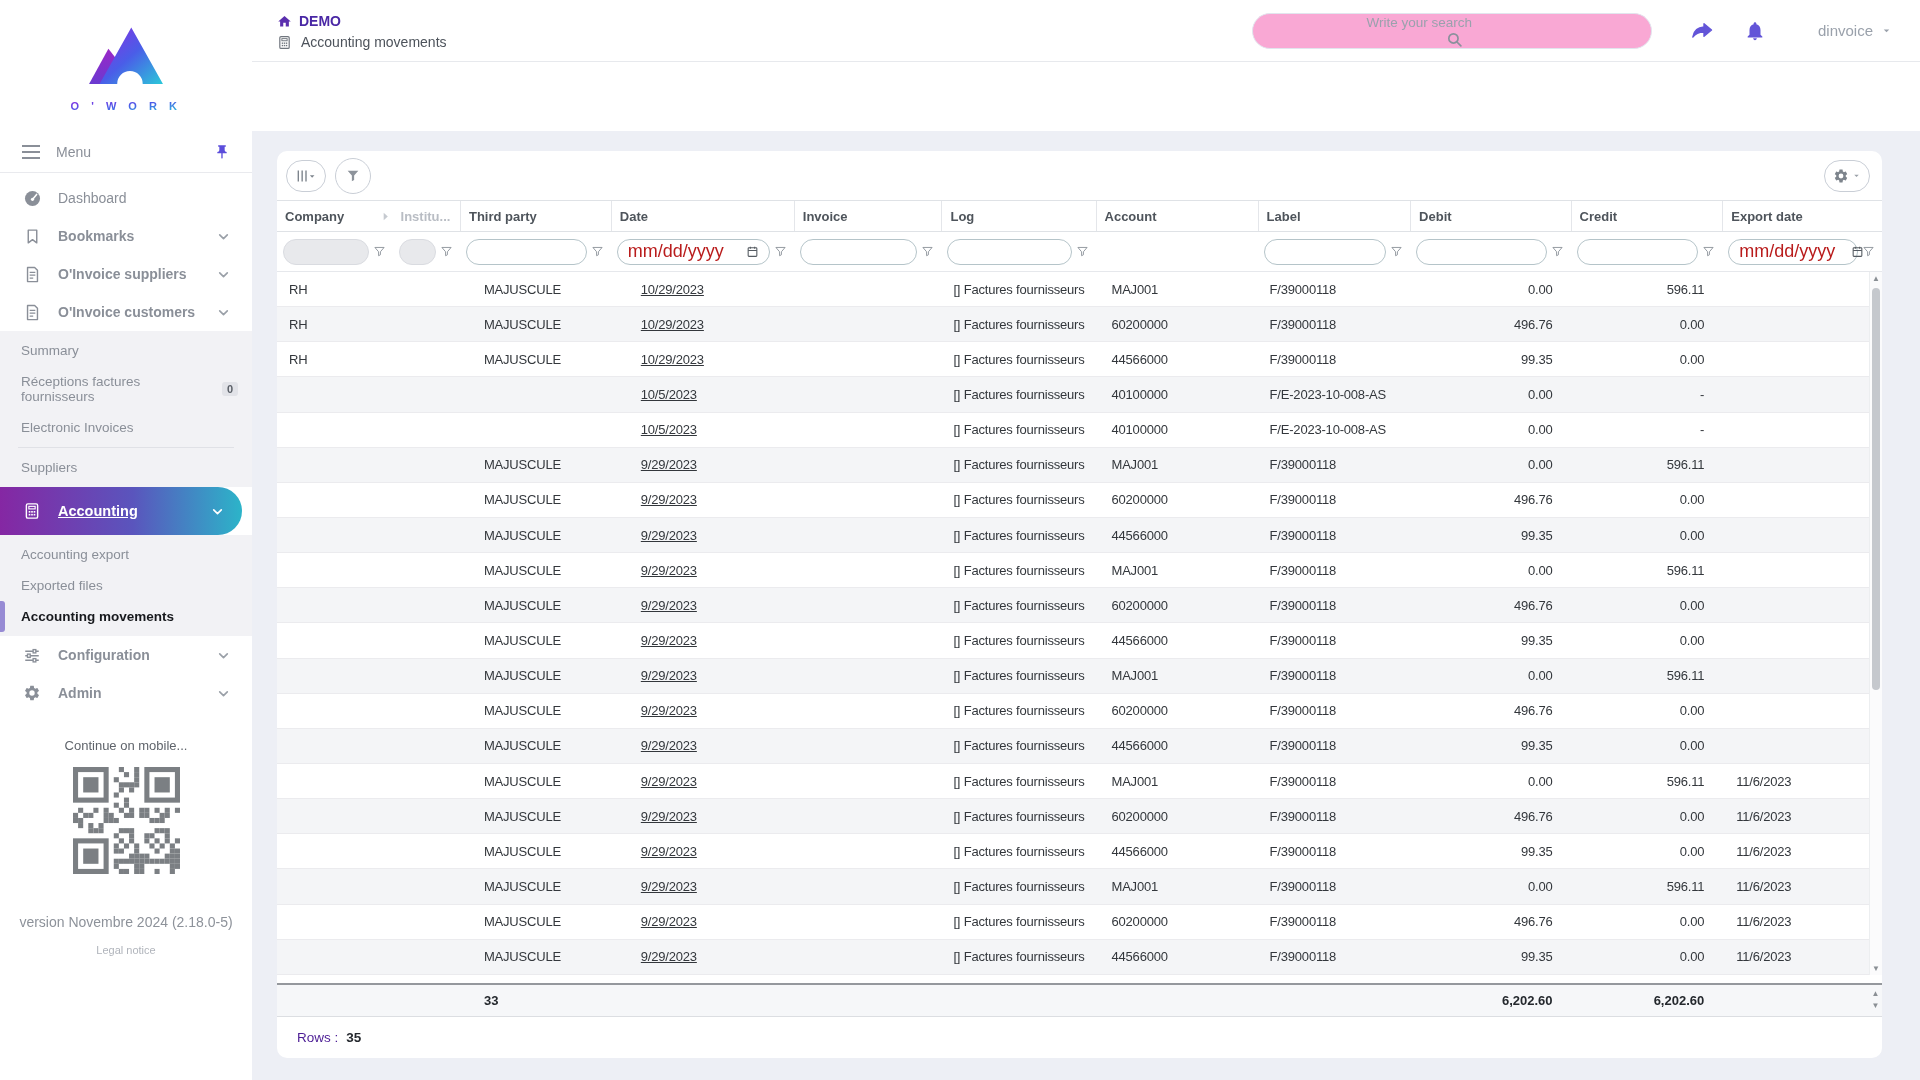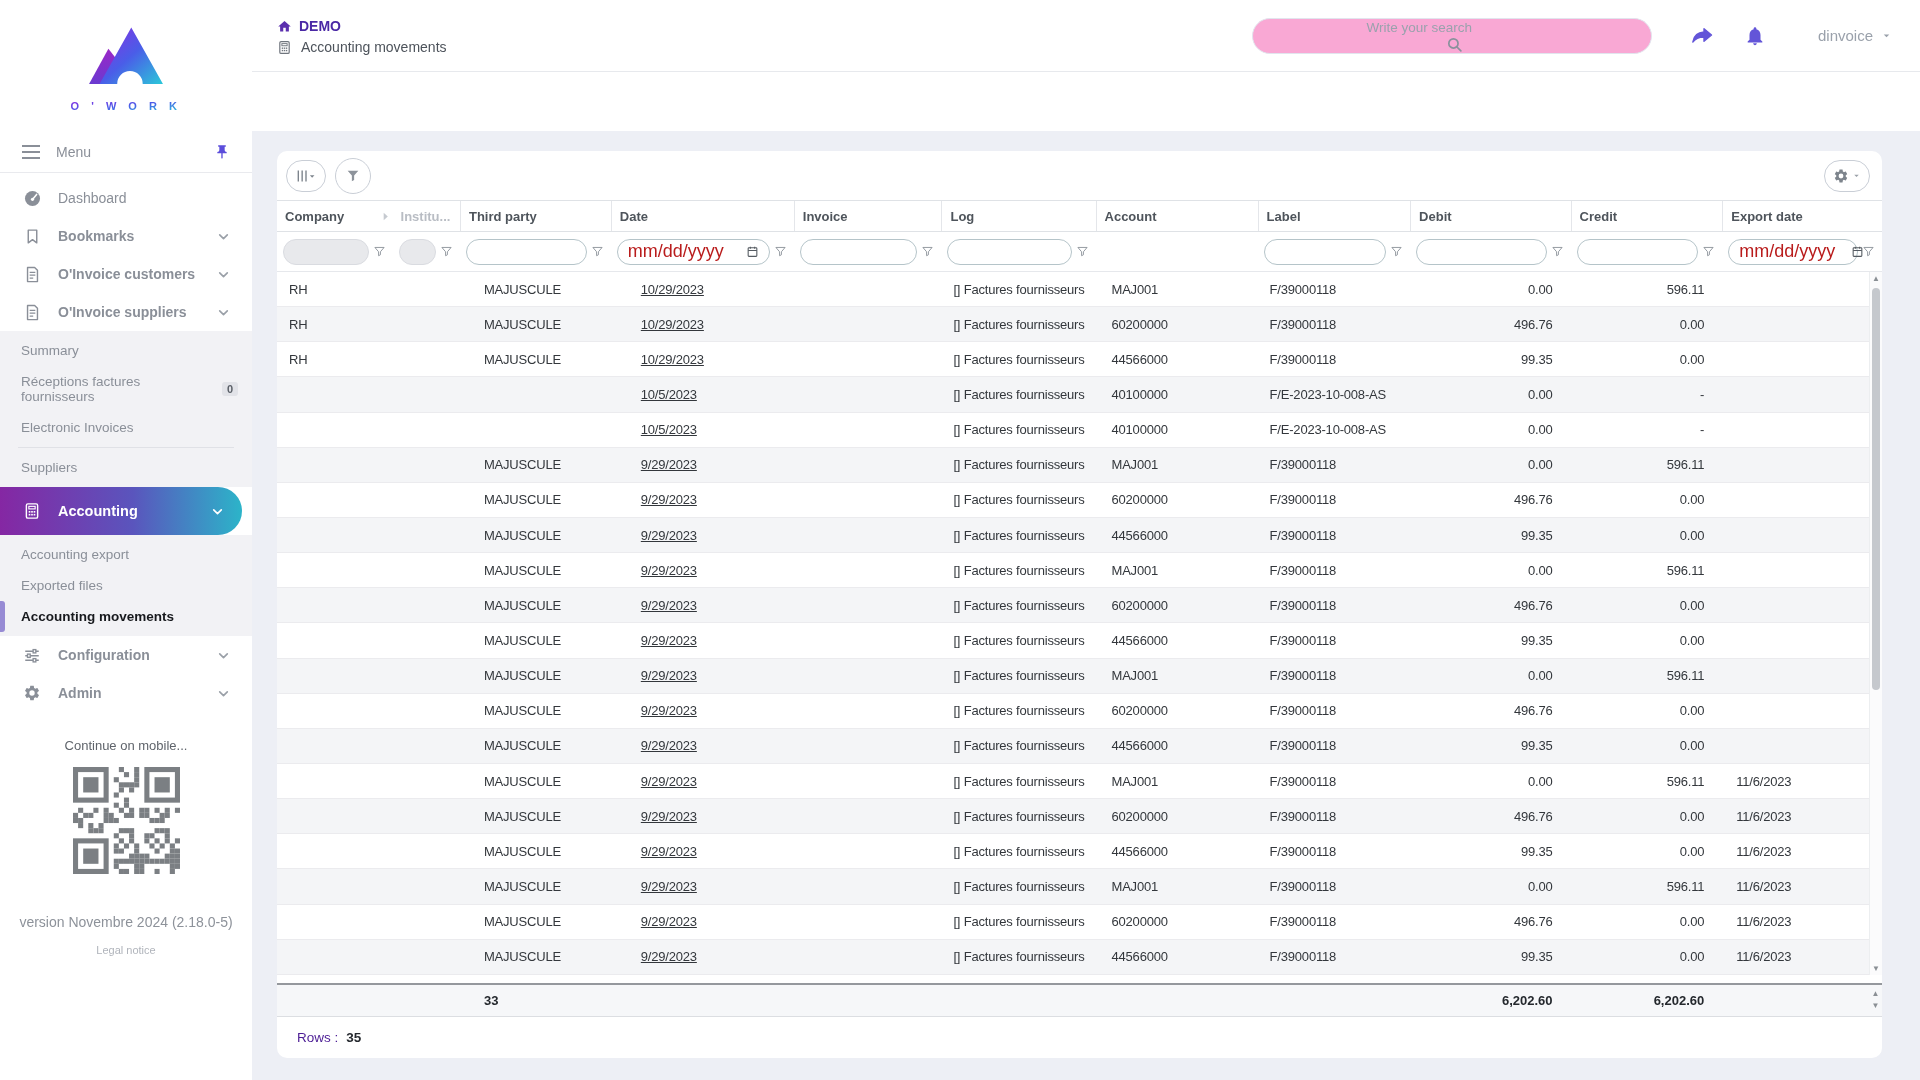--- a/index.html
+++ b/index.html
@@ -16,31 +16,31 @@
   .nav-item .lbl { margin-left:16px; flex:1; }
   .nav-item.bold .lbl { font-weight:bold; color:#8a8f98; }
   .nav-item .chev { color:#9aa0a8; }
   .submenu { background:#f2f2f5; padding:4px 0; }
   .sub-item { position:relative; display:flex; align-items:center; padding:8px 14px 8px 21px; font-size:13.5px; color:#8a8f98; cursor:pointer; }
   .sub-item .badge { margin-left:8px; background:#e2e3e8; color:#5b6068; font-size:11px; padding:1px 5px; border-radius:3px; font-weight:bold; }
   .sub-divider { border-bottom:1px solid #e0e1e6; margin:4px 18px 4px 18px; }
   .sub-item.selected { color:#17191d; font-weight:bold; }
   .sub-item.selected::before { content:""; position:absolute; left:0; top:0; bottom:0; width:5px; background:#978bd4; border-radius:0 3px 3px 0; }
   .nav-item.active { background:linear-gradient(90deg,#8527a3 0%,#5a55bd 55%,#2cb4c9 100%); color:#fff; border-radius:0 26px 26px 0; margin-right:10px; padding:14px 18px 14px 22px; }
-  .nav-item.active .lbl { font-weight:bold; color:#fff; font-size:14.5px; }
+  .nav-item.active .lbl { font-weight:bold; color:#fff; font-size:14.5px;text-decoration:underline; }
   .nav-item.active .chev { color:#fff; }
   .mobile-panel { margin-top:26px; text-align:center; }
   .mobile-hint { font-size:13px; color:#5f646b; margin-bottom:14px; }
   .qr-box { display:inline-block; }
   .version { margin-top:36px; font-size:14px; color:#8d929a; }
   .legal { margin-top:14px; font-size:11px; color:#b0b4bb; }
 
   
   .topbar { position:absolute; left:252px; top:0; right:0; height:131px; background:#fff; }
-  .topbar-row { height:72px; border-bottom:1px solid #e7e9ed; display:flex; align-items:center; }
+  .topbar-row { height:62px; border-bottom:1px solid #e7e9ed; display:flex; align-items:center; }
   .crumbs { margin-left:25px; }
   .crumb-root { display:flex; align-items:center; gap:7px; color:#4a28a5; font-weight:bold; font-size:14px; margin-top:2px; }
   .crumb-page { display:flex; align-items:center; gap:9px; color:#4d535b; font-size:14px; margin-top:5px; }
   .top-right { margin-left:auto; display:flex; align-items:center; margin-right:28px; gap:0; }
   .search-pill { width:400px; height:36px; background:#f9a8d4; border:1px solid #e2e5ee; border-radius:18px; display:flex; align-items:center; padding:0 14px 0 20px;flex-direction:column; }
   .search-pill input { flex:1; border:none; outline:none; background:transparent; font-size:13.5px; color:#3c4148; font-family:"Liberation Sans",sans-serif; }
   .search-pill input::placeholder { color:#9aa1ad; }
   .icon-btn { background:none; border:none; cursor:pointer; color:#6355d8; display:flex; align-items:center; justify-content:center; }
   .share-btn { margin-left:38px; }
   .bell-btn { margin-left:30px; }
@@ -161,36 +161,36 @@
       </span>
     </div>
 
     <div class="nav-item bold">
       <span class="ico">
         <svg width="17" height="17" viewBox="0 0 24 24">
             <path d="M5 2h10l4 4v16H5z" fill="none" stroke="#8a8f98" stroke-width="2" stroke-linejoin="round"></path>
             <path d="M8 9h8M8 13h8M8 17h5" stroke="#8a8f98" stroke-width="1.8"></path>
           </svg>
       </span>
-      <span class="lbl">O'Invoice customers</span>
+      <span class="lbl">O'Invoice suppliers</span>
       <span class="chev">
         <svg width="13" height="13" viewBox="0 0 24 24">
             <path d="M5 9l7 7 7-7" fill="none" stroke="currentColor" stroke-width="3" stroke-linecap="round" stroke-linejoin="round"></path>
           </svg>
       </span>
     </div>
 
     <div class="nav-item bold">
       <span class="ico">
         <svg width="17" height="17" viewBox="0 0 24 24">
             <path d="M5 2h10l4 4v16H5z" fill="none" stroke="#8a8f98" stroke-width="2" stroke-linejoin="round"></path>
             <path d="M8 9h8M8 13h8M8 17h5" stroke="#8a8f98" stroke-width="1.8"></path>
           </svg>
       </span>
-      <span class="lbl">O'Invoice suppliers</span>
+      <span class="lbl">O'Invoice customers</span>
       <span class="chev">
         <svg width="13" height="13" viewBox="0 0 24 24">
             <path d="M5 9l7 7 7-7" fill="none" stroke="currentColor" stroke-width="3" stroke-linecap="round" stroke-linejoin="round"></path>
           </svg>
       </span>
     </div>
 
     <div class="submenu">
       <div class="sub-item">
         <span>Summary</span>

